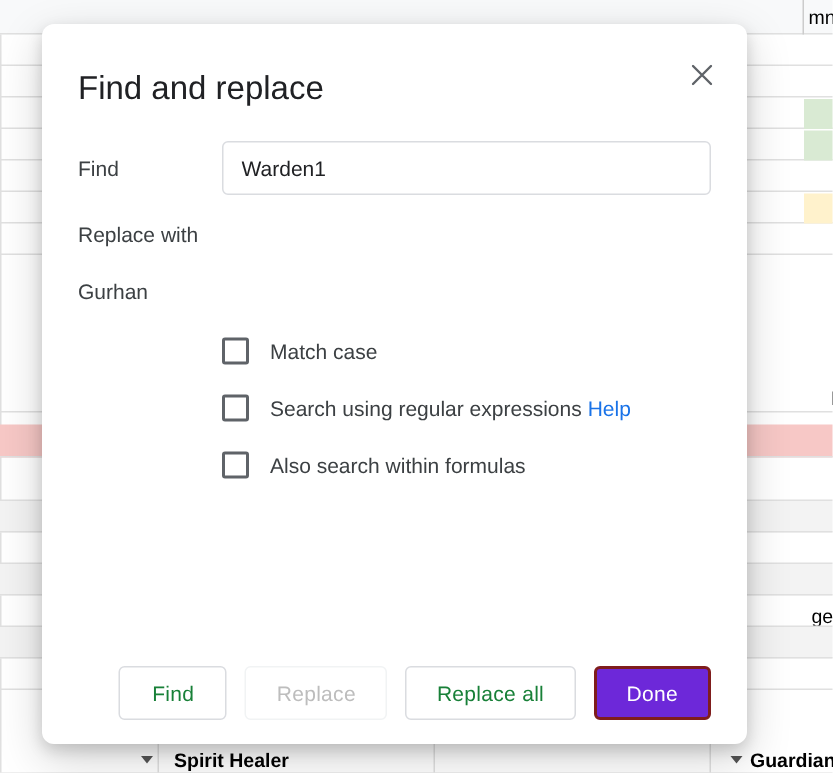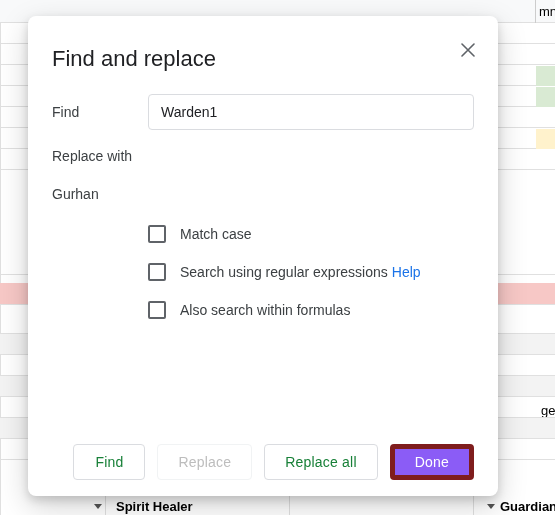--- a/index.html
+++ b/index.html
@@ -142,22 +142,22 @@
     color: #188038;
     background: #fff;
   }
   .btn-outline-disabled {
     border: 1px solid #f1f3f4;
     color: #bdbdbd;
     background: #fff;
     cursor: default;
   }
   .btn-filled {
-    border: 5px solid #7f1d1d;
-    background: #8b5cf6;
+    border: 2px solid #7f1d1d;
+    background: #6d28d9;
     color: #fff;
   }
   .caret-blink {
     display: inline-block;
     width: 1px; height: 16px;
     background: #202124;
     vertical-align: middle;
     margin-left: 1px;
   }
 </style>

